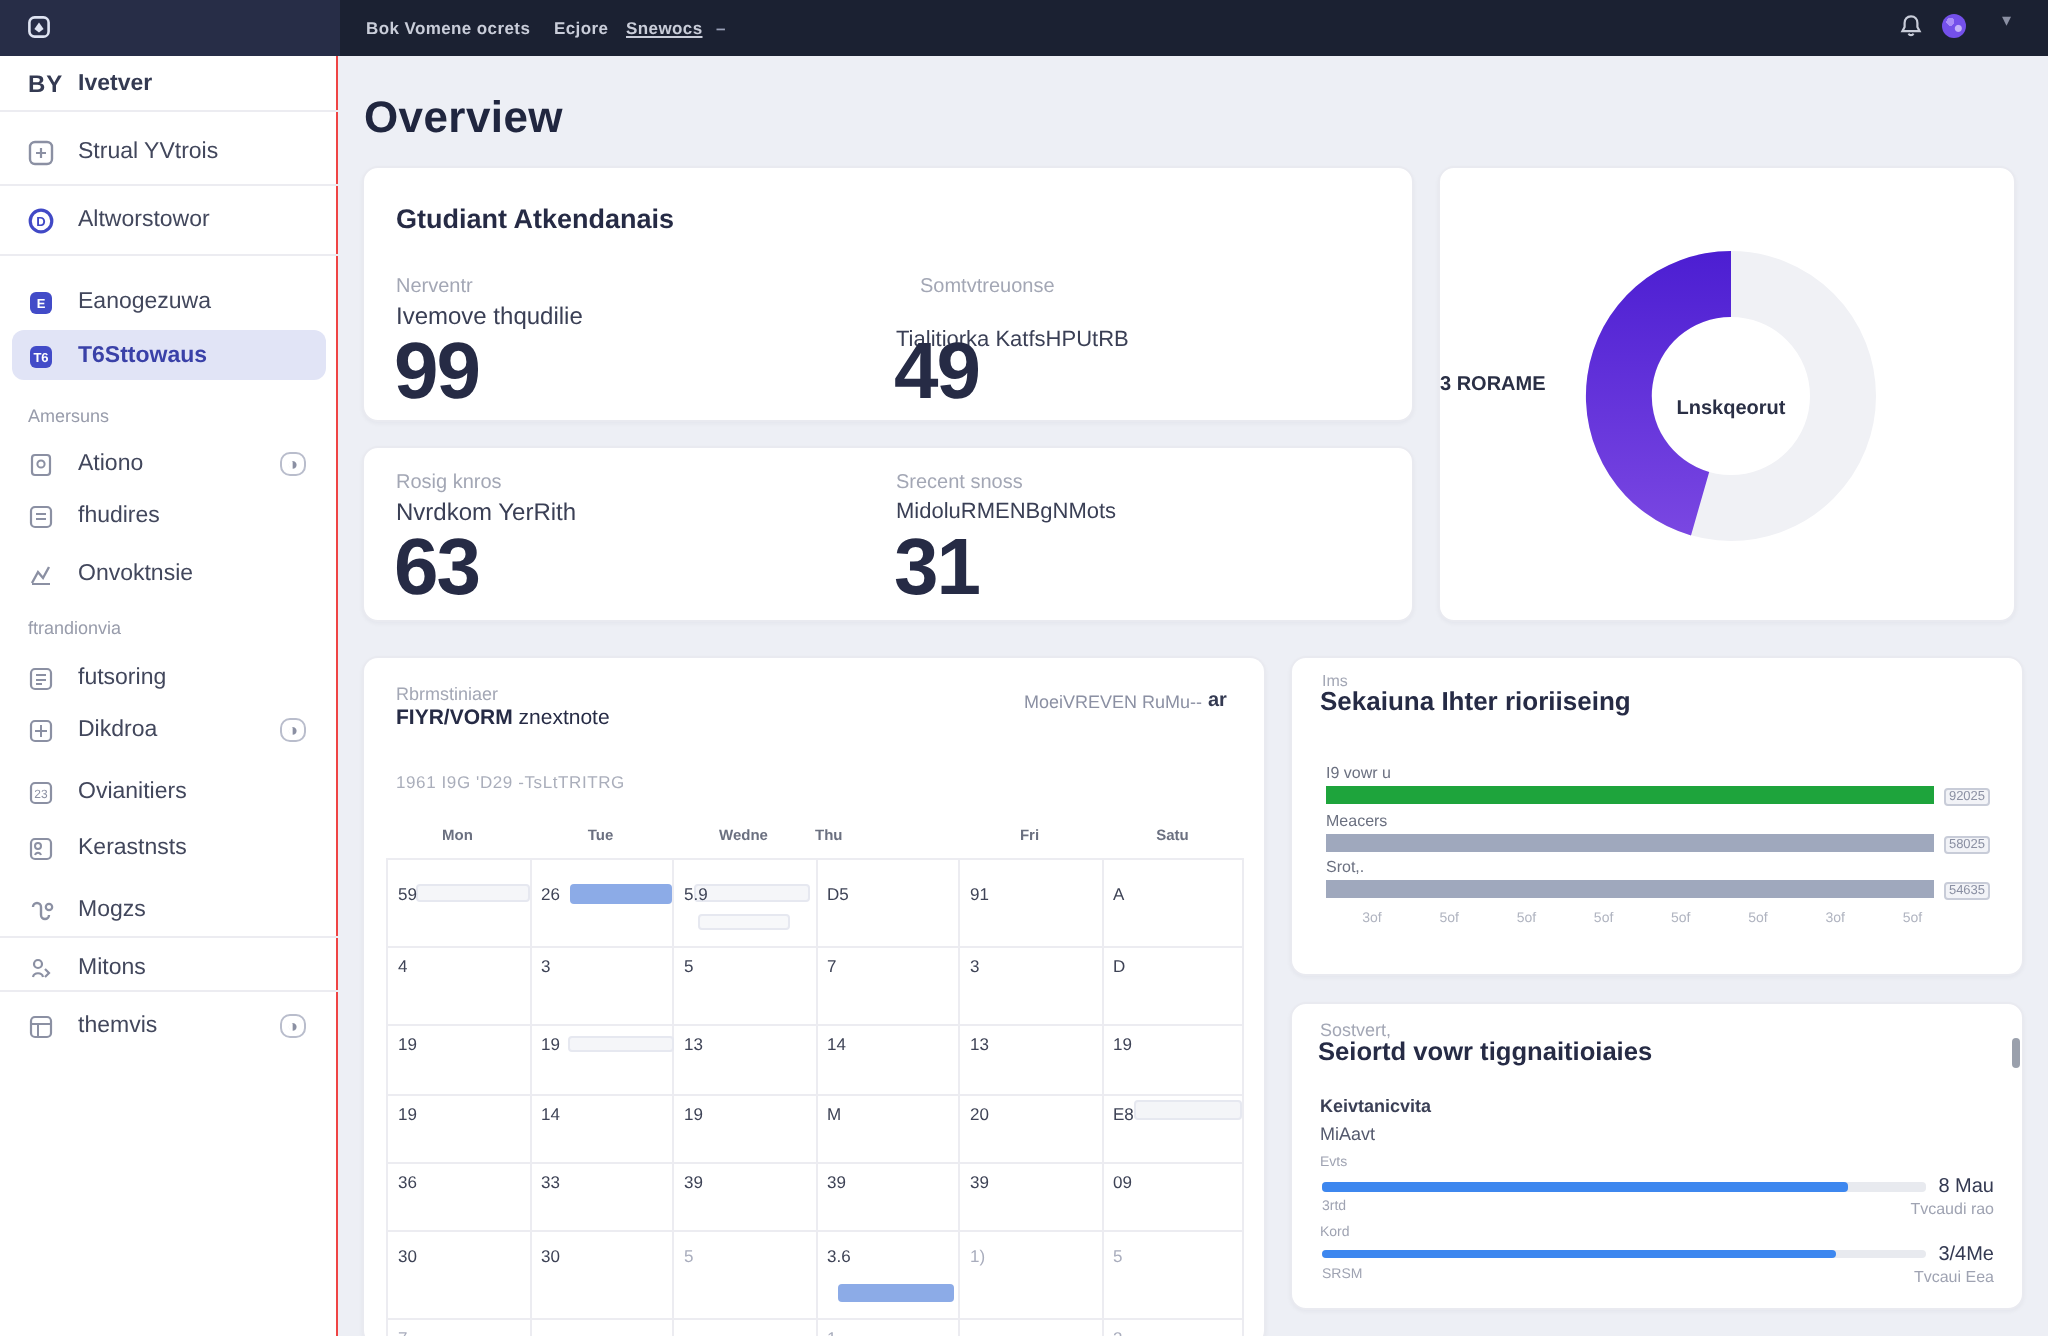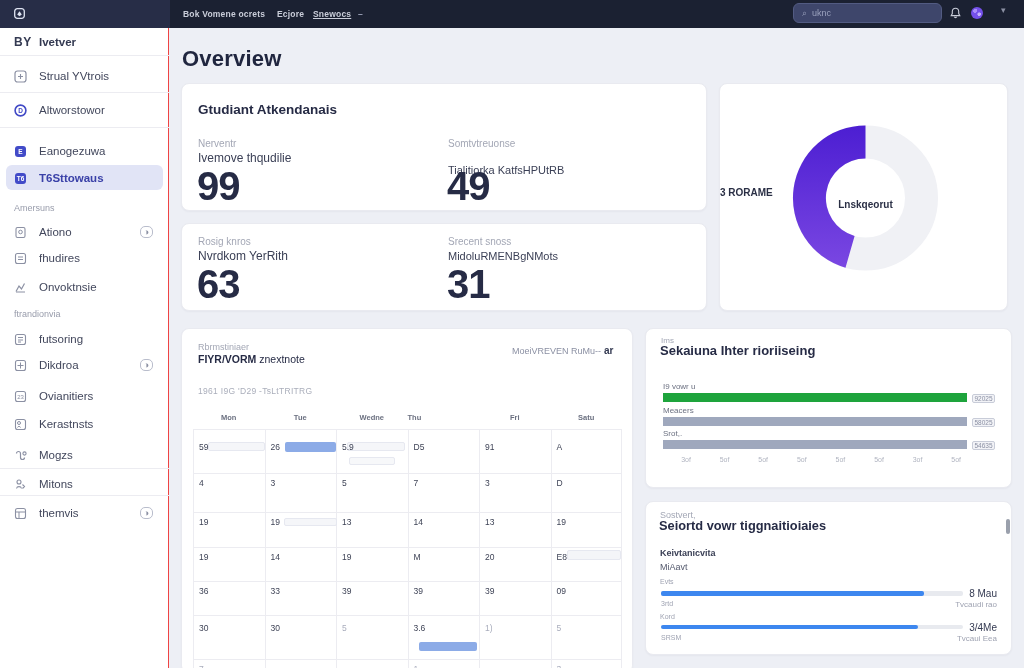--- a/index.html
+++ b/index.html
@@ -34,21 +34,20 @@
   <div id="topbar">
     <div id="topbar-left"></div>
     <svg class="abs" style="left:14px;top:8px" width="11" height="11" viewBox="0 0 11 11">
         <rect x="0.7" y="0.7" width="9.6" height="9.6" rx="2.6" fill="none" stroke="#dfe4f2" stroke-width="1.3"></rect>
         <path d="M3.2 6.5 5.5 3.2 7.8 6.5 5.5 8.2Z" fill="#dfe4f2"></path>
       </svg>
     <div class="navlink" style="left:183px;">Bok Vomene ocrets</div>
     <div class="navlink" style="left:277px;">Ecjore</div>
     <div class="navlink" style="left:313px;text-decoration:underline;">Snewocs</div>
     <div class="navlink" style="left:358px;color:#9aa1b8">–</div>
-    <div id="searchbox">⌕&nbsp; uknc</div>
     <svg class="abs" style="left:950px;top:7px" width="11" height="12" viewBox="0 0 11 12">
         <path d="M5.5 1.2c-2 0-3.2 1.4-3.2 3.3v2L1.2 8.6h8.6L8.7 6.5v-2c0-1.9-1.2-3.3-3.2-3.3z" fill="none" stroke="#c9cdd9" stroke-width="1.1"></path>
         <path d="M4.3 9.8a1.3 1.3 0 0 0 2.4 0" fill="none" stroke="#c9cdd9" stroke-width="1.1"></path>
       </svg>
     <div class="abs" style="left:971px;top:7px;width:12px;height:12px;border-radius:50%;background:radial-gradient(circle at 35% 32%,#a98df8 0 2px,transparent 2px),radial-gradient(circle at 68% 60%,#c4b2fa 0 1.5px,transparent 2px),#7450ea"></div>
     <div class="abs" style="left:1001px;top:5px;font-size:9px;color:#8b90a3">▾</div>
   </div>
 
   <div id="sidebar">
     <div class="sitem" style="top:0;height:27px">
@@ -167,21 +166,21 @@
     </div>
   </div>
 
   <div class="abs" style="left:182px;top:46px;font-size:22px;font-weight:bold;color:#20263f;letter-spacing:.2px">Overview</div>
 
   <div class="card" style="left:181px;top:83px;width:526px;height:128px">
     <div class="ctitle abs" style="left:16px;top:18px">Gtudiant Atkendanais</div>
     <div class="lab-g abs" style="left:16px;top:54px">Nerventr</div>
     <div class="lab-d abs" style="left:16px;top:67px">Ivemove thqudilie</div>
     <div class="big abs" style="left:15px;top:80px">99</div>
-    <div class="lab-g abs" style="left:266px;top:54px">Somtvtreuonse</div>
+    <div class="lab-g abs" style="left:278px;top:54px">Somtvtreuonse</div>
     <div class="lab-d abs" style="left:266px;top:80px;font-size:11px">Tialitiorka KatfsHPUtRB</div>
     <div class="big abs" style="left:265px;top:80px">49</div>
   </div>
 
   <div class="card" style="left:181px;top:223px;width:526px;height:88px">
     <div class="lab-g abs" style="left:16px;top:12px">Rosig knros</div>
     <div class="lab-d abs" style="left:16px;top:25px">Nvrdkom YerRith</div>
     <div class="big abs" style="left:15px;top:38px">63</div>
     <div class="lab-g abs" style="left:266px;top:12px">Srecent snoss</div>
     <div class="lab-d abs" style="left:266px;top:26px;font-size:11px">MidoluRMENBgNMots</div>

